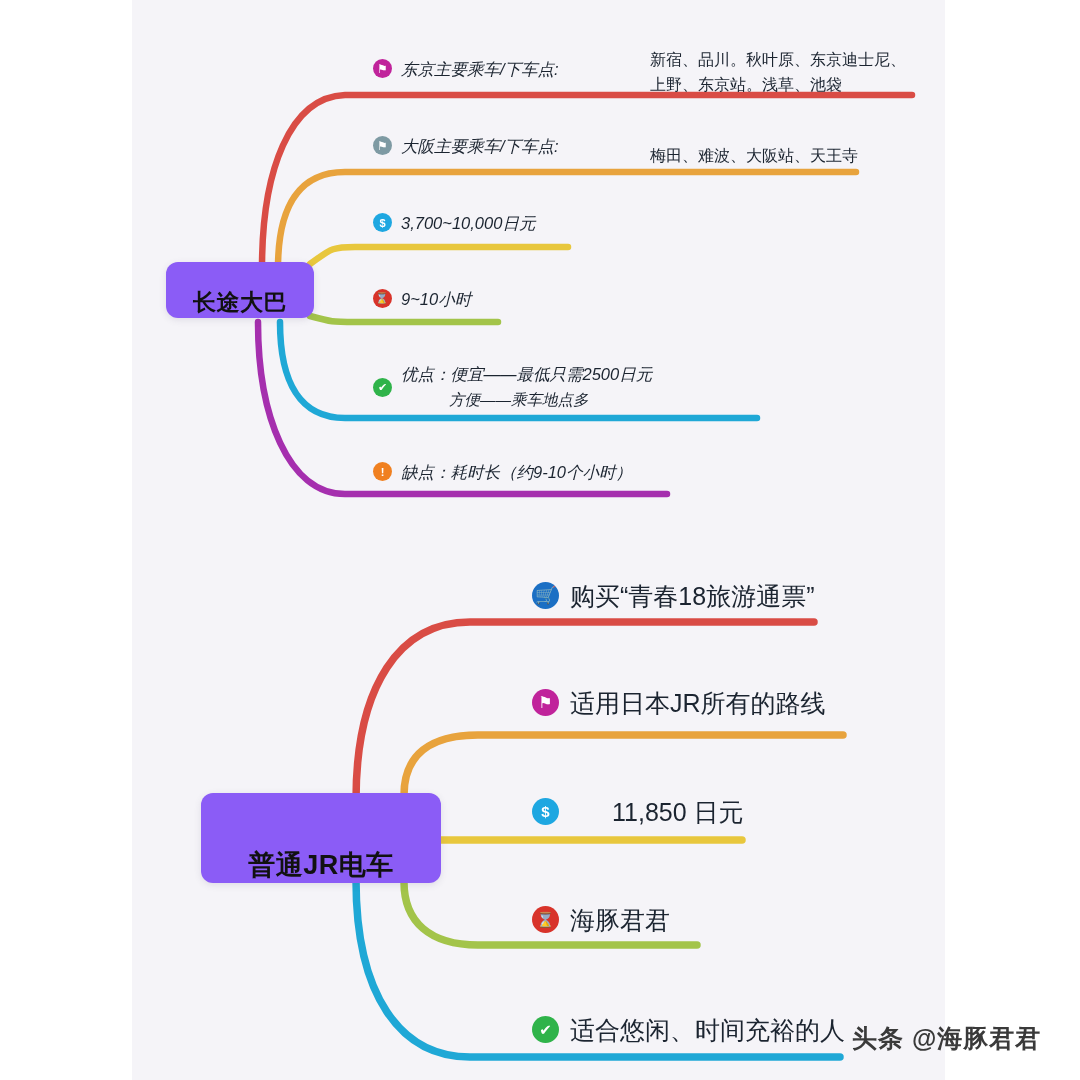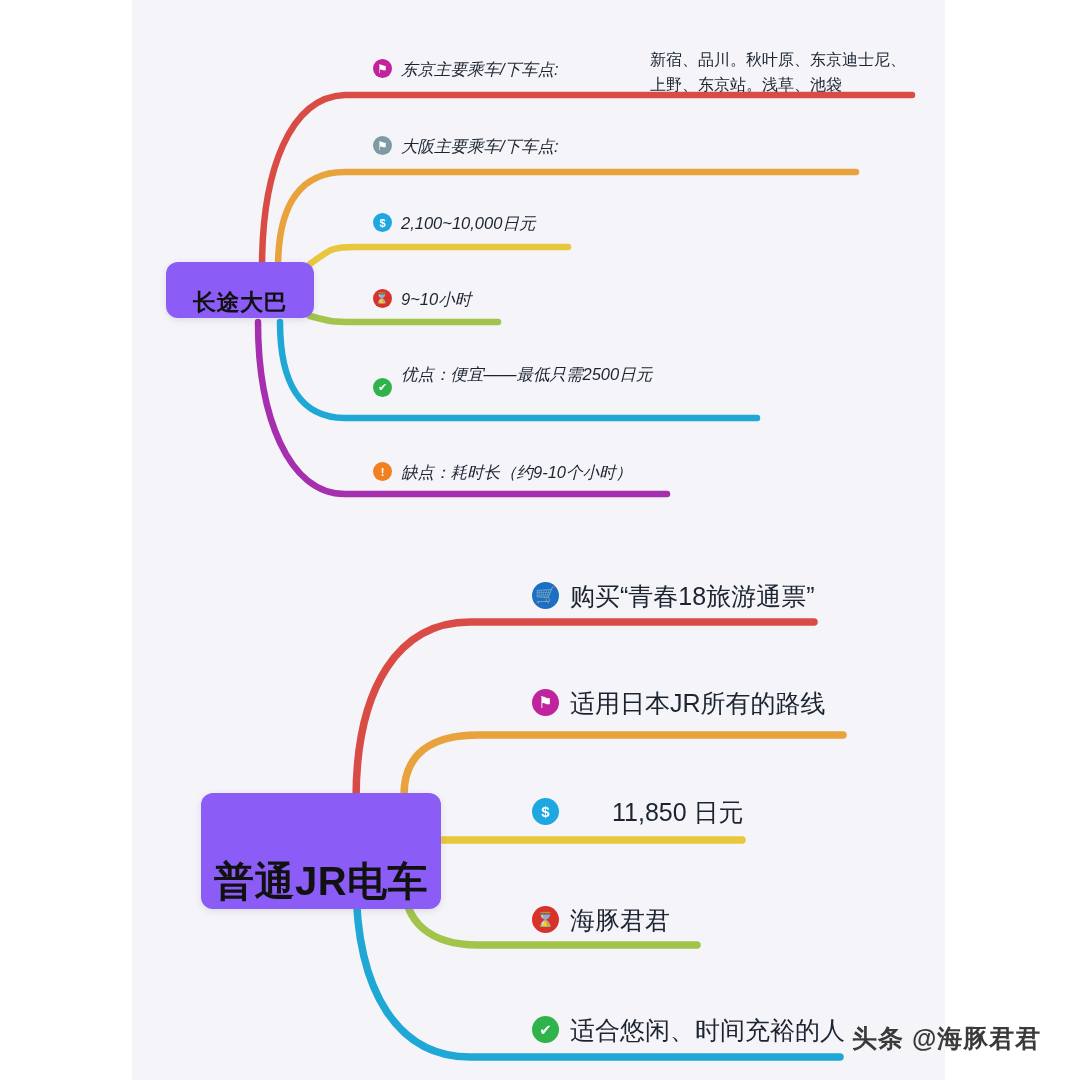--- a/index.html
+++ b/index.html
@@ -28,22 +28,22 @@
     display:flex;align-items:flex-end;justify-content:center;
     color:#111111;
     font-weight:bold;
     letter-spacing:.5px;
   }
   #node-bus{
     left:166px;top:262px;width:148px;height:56px;
     font-size:23px;
   }
   #node-jr{
-    left:201px;top:793px;width:240px;height:116px;
-    font-size:40px;
+    left:201px;top:793px;width:240px;height:90px;
+    font-size:27px;
   }
 
   .leaf{position:absolute;display:flex;align-items:flex-start;}
   .leaf .ico{
     flex:0 0 auto;
     border-radius:50%;
     display:flex;align-items:center;justify-content:center;
     color:#fff;
   }
   .leaf .txt{color:#1b2430;white-space:pre;}
@@ -124,35 +124,37 @@
     <span class="ico ico-flag" style="background:#c0239b"></span>
     <span class="txt">东京主要乘车/下车点:</span>
   </div>
   <div class="t-right" id="leaf-t1b">新宿、品川。秋叶原、东京迪士尼、
 上野、东京站。浅草、池袋</div>
 
   <div class="leaf t-leaf" id="leaf-t2">
     <span class="ico ico-flag" style="background:#7e9aa3"></span>
     <span class="txt">大阪主要乘车/下车点:</span>
   </div>
+  <div class="t-right" id="leaf-t2b">梅田、难波、大阪站、天王寺</div>
 
   <div class="leaf t-leaf" id="leaf-t3">
     <span class="ico ico-dollar" style="background:#1ea7e1"></span>
-    <span class="txt">2,100~10,000日元</span>
+    <span class="txt">3,700~10,000日元</span>
   </div>
 
   <div class="leaf t-leaf" id="leaf-t4">
     <span class="ico ico-hour" style="background:#d8332a"></span>
     <span class="txt">9~10小时</span>
   </div>
 
   <div class="leaf t-leaf" id="leaf-t5">
     <span class="ico ico-check" style="background:#2fb34a;margin-top:16px;"></span>
     <div>
       <div class="txt">优点：便宜——最低只需2500日元</div>
+      <div class="txt second" style="margin-left:57px;">方便——乘车地点多</div>
     </div>
   </div>
 
   <div class="leaf t-leaf" id="leaf-t6">
     <span class="ico ico-excl" style="background:#f08020"></span>
     <span class="txt">缺点：耗时长（约9-10个小时）</span>
   </div>
 
   <div class="leaf b-leaf" id="leaf-b1">
     <span class="ico ico-cart" style="background:#1b6fc4"></span>

